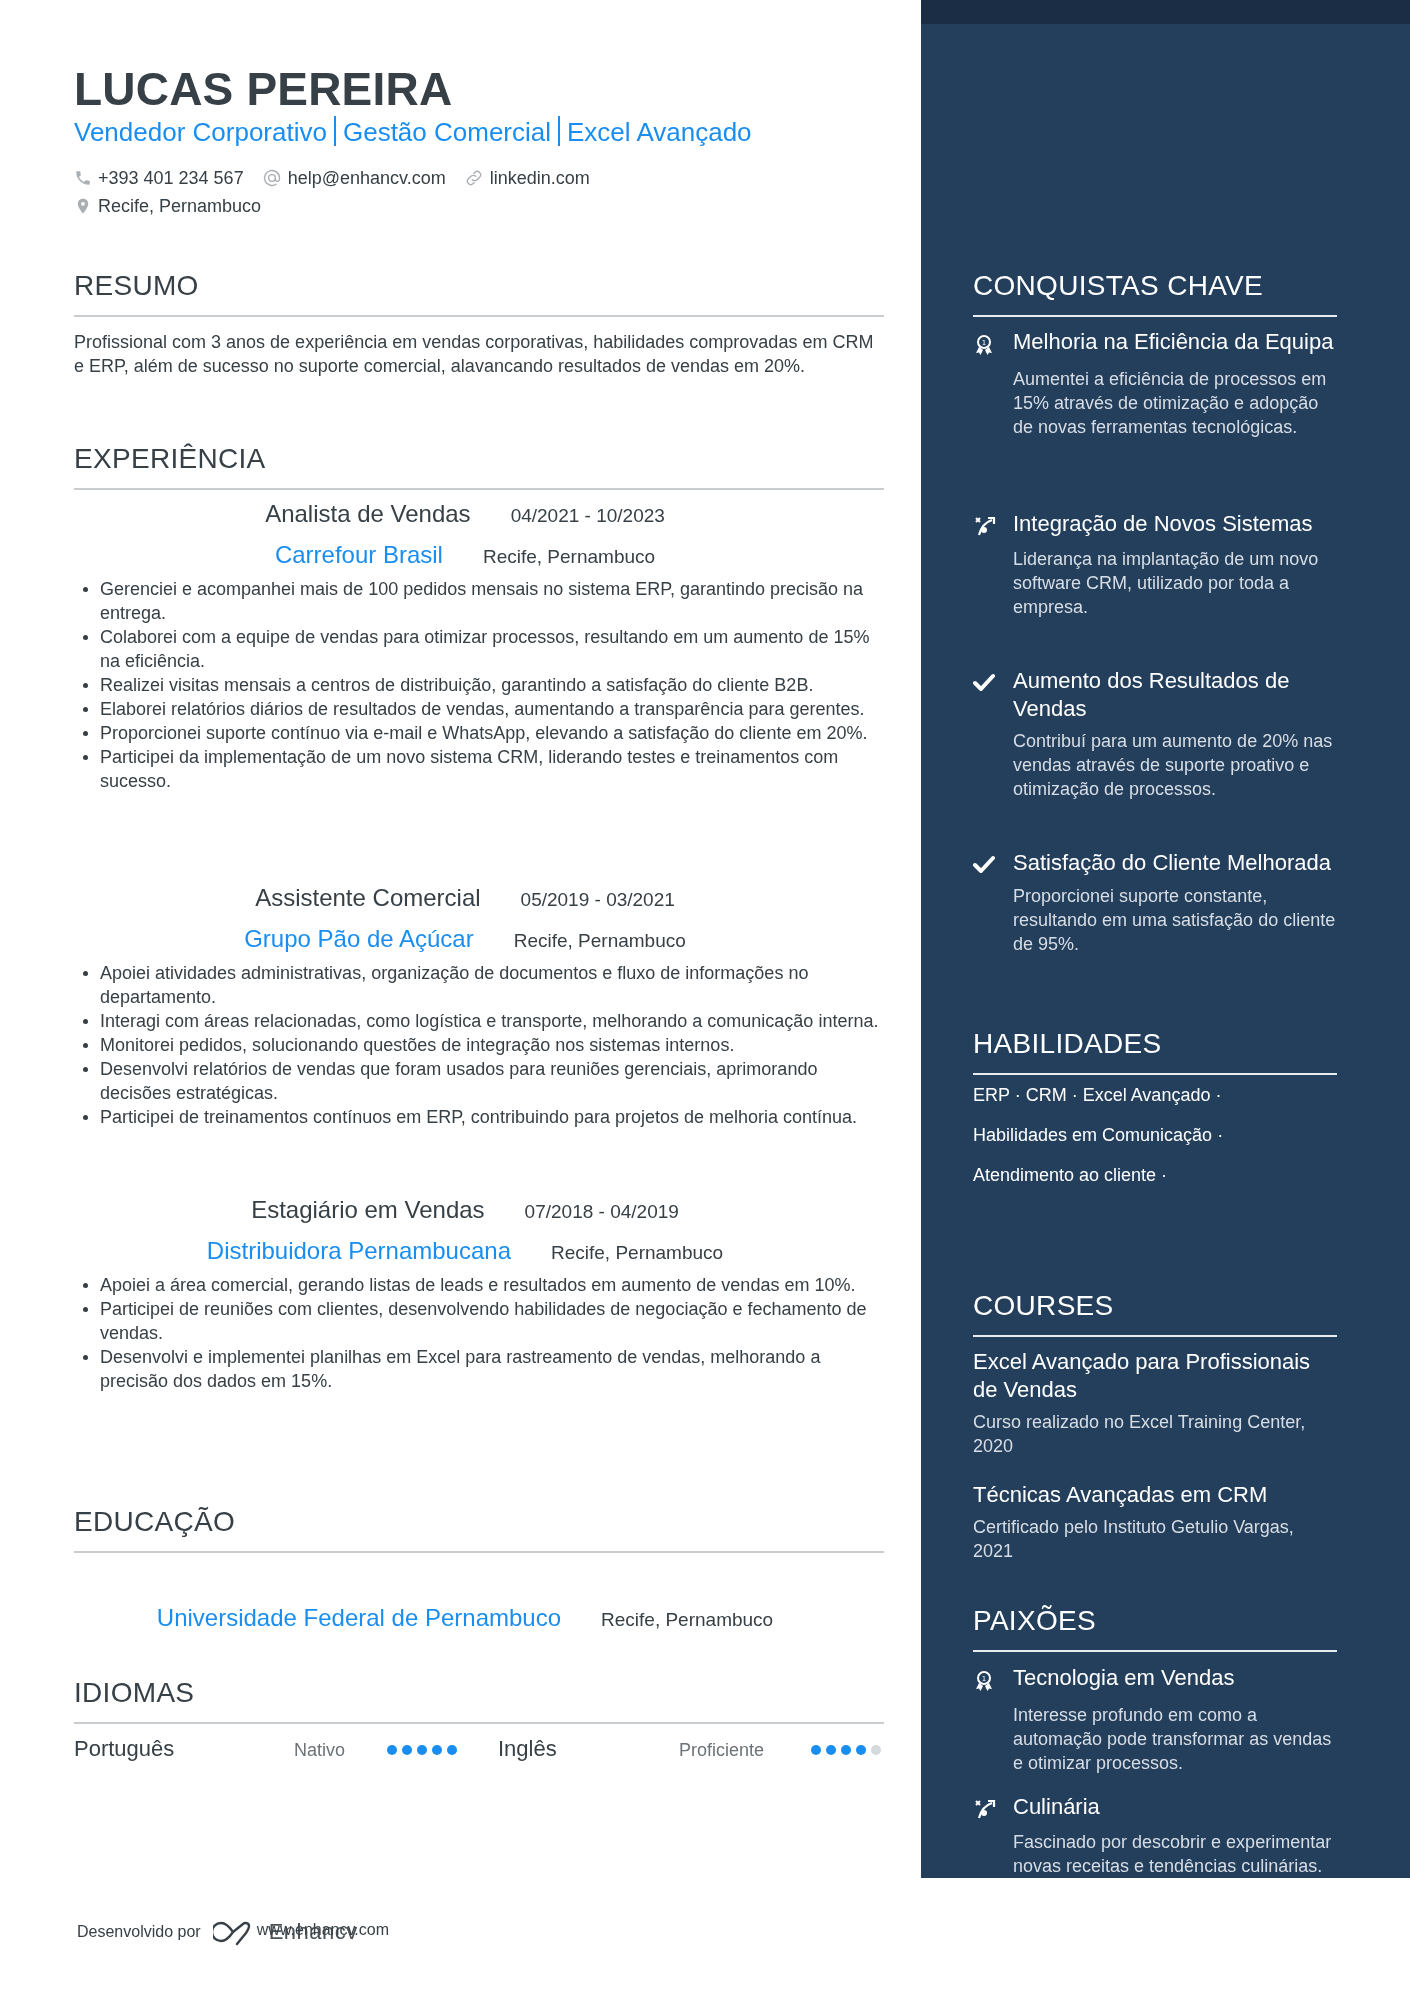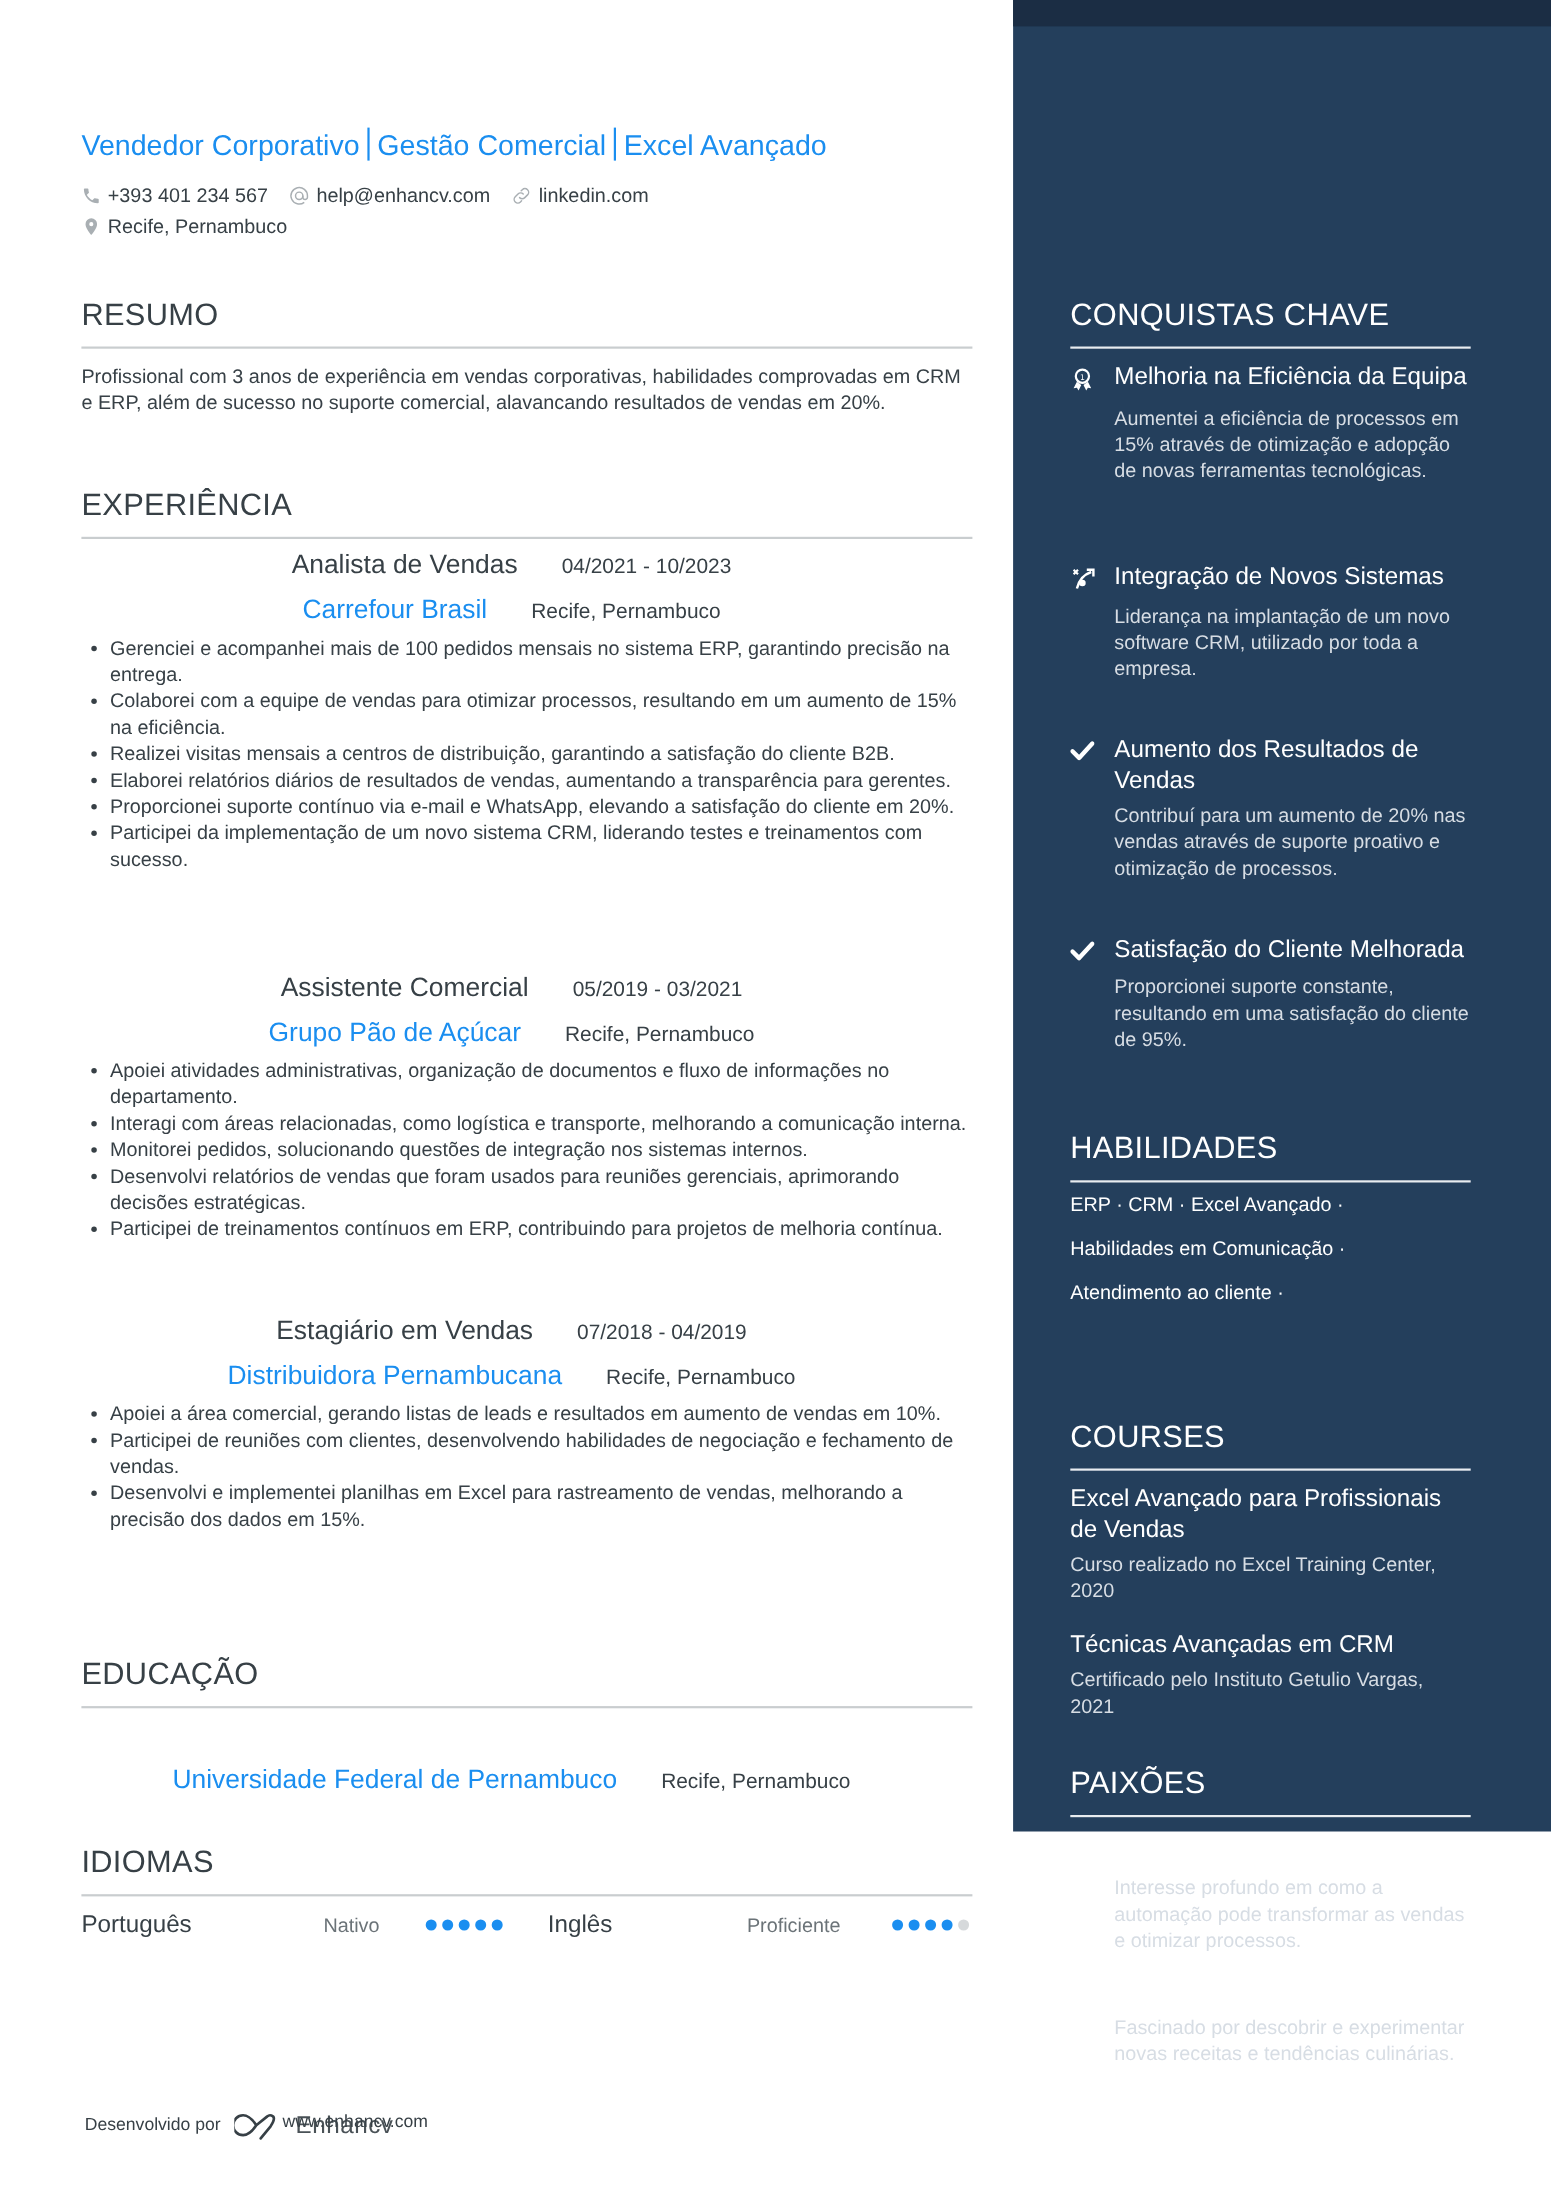--- a/index.html
+++ b/index.html
@@ -1,20 +1,20 @@
 <!DOCTYPE html>
 <html><head>
 <meta charset="utf-8">
 <style>
   * { box-sizing: border-box; margin: 0; padding: 0; }
   html, body { width: 1410px; height: 1995px; background: #ffffff; }
   body { font-family: "Liberation Sans", "DejaVu Sans", sans-serif; color: #374046; position: relative; overflow: hidden; }
 
   .left { position: absolute; left: 0; top: 0; width: 921px; height: 1995px; background: #fff; }
-  .right { position: absolute; left: 921px; top: 0; width: 489px; height: 1665px; background: #243f5c; }
+  .right { position: absolute; left: 921px; top: 0; width: 489px; height: 1878px; background: #243f5c; }
   .right-topbar { position: absolute; left: 0; top: 0; width: 489px; height: 24px; background: #1b2d44; }
 
   
   .name { position: absolute; left: 74px; top: 62px; font-size: 46px; font-weight: bold; color: #374046; letter-spacing: 0.2px; }
   .tagline { position: absolute; left: 74px; top: 116px; font-size: 26px; color: #1a8ef0; white-space: nowrap; }
   .tagline .sep { display: inline-block; width: 2px; height: 30px; background: #1a8ef0; vertical-align: -5px; margin: 0 7px; }
   .contacts { position: absolute; left: 74px; top: 164px; font-size: 18px; color: #374046; }
   .contact-row { display: flex; align-items: center; height: 28px; }
   .contact { display: inline-flex; align-items: center; margin-right: 18px; }
   .contact svg { margin-right: 6px; }
@@ -60,20 +60,21 @@
 
   .course { position: absolute; left: 52px; width: 364px; }
   .course-title { font-size: 22px; line-height: 28px; color: #ffffff; }
   .course-desc { margin-top: 6px; font-size: 18px; line-height: 24px; color: #d7dde4; }
 </style>
 </head>
 <body>
 
 <div class="left">
 
+  <div class="name">LUCAS PEREIRA</div>
 
   <div class="tagline">
     <span>Vendedor Corporativo</span><span class="sep"></span><span>Gestão Comercial</span><span class="sep"></span><span>Excel Avançado</span>
   </div>
 
   <div class="contacts">
     <div class="contact-row">
       <span class="contact">
         <svg width="18" height="18" viewBox="0 0 24 24">
             <path fill="#a9afb3" d="M6.6 10.8c1.4 2.8 3.8 5.1 6.6 6.6l2.2-2.2c.3-.3.7-.4 1-.2 1.1.4 2.3.6 3.6.6.6 0 1 .4 1 1V20c0 .6-.4 1-1 1C10.6 21 3 13.4 3 4c0-.6.4-1 1-1h3.5c.6 0 1 .4 1 1 0 1.3.2 2.5.6 3.6.1.3 0 .7-.2 1L6.6 10.8z"></path>

